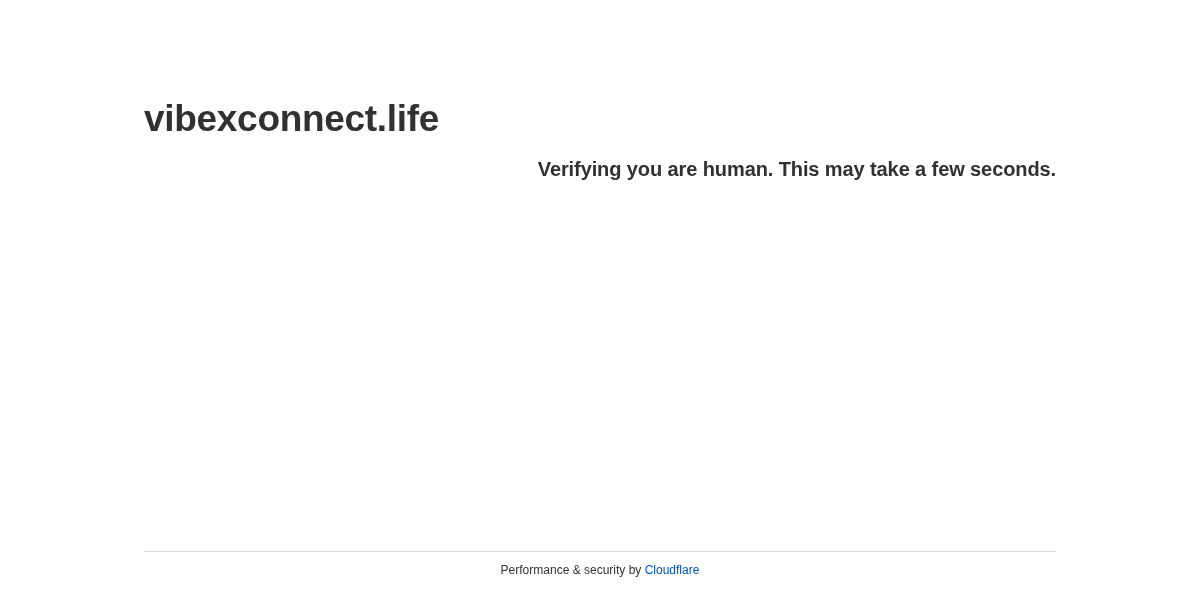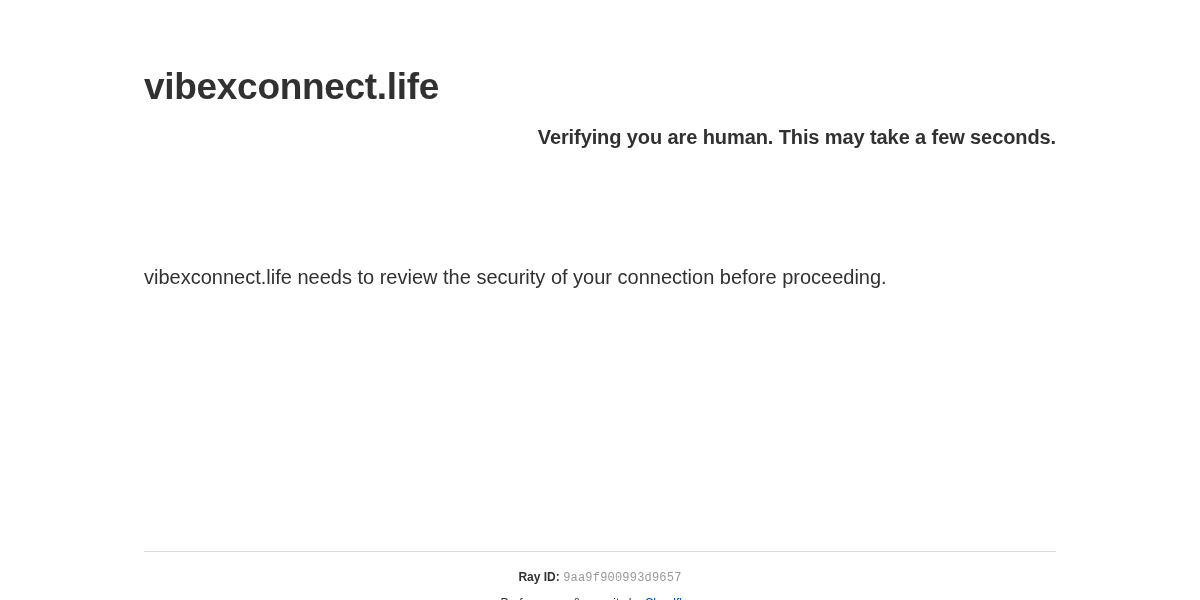--- a/index.html
+++ b/index.html
@@ -22,21 +22,21 @@
   }
 
   .content {
     position: absolute;
     left: 144px;
     top: 0;
     width: 912px;
   }
 
   .main-wrap {
-    padding-top: 64px;
+    padding-top: 96px;
   }
 
   .site-title {
     font-size: 37px;
     line-height: 46px;
     font-weight: 700;
     color: #313131;
     letter-spacing: -0.3px;
     margin: 0;
     white-space: nowrap;
@@ -118,31 +118,26 @@
 
   <div class="content">
     <div class="main-wrap">
 
       <h1 class="site-title">vibexconnect.life</h1>
 
       <h2 class="subtitle">Verifying you are human. This may take a few seconds.</h2>
 
       <div class="challenge-slot"></div>
 
-      <p class="body-copy">vibexconnect.life needs to review the security of your connection before proceeding.</p>
 
     </div>
   </div>
 
   <div class="footer">
 
-    <div class="rayid-line">
-      <span class="rayid-label">Ray ID:</span>
-      <span class="rayid-value">9aa9f900993d9657</span>
-    </div>
 
     <div class="attribution">
       <span>Performance &amp; security by </span><a href="#">Cloudflare</a>
     </div>
 
   </div>
 
 </div>
 
 </body></html>

